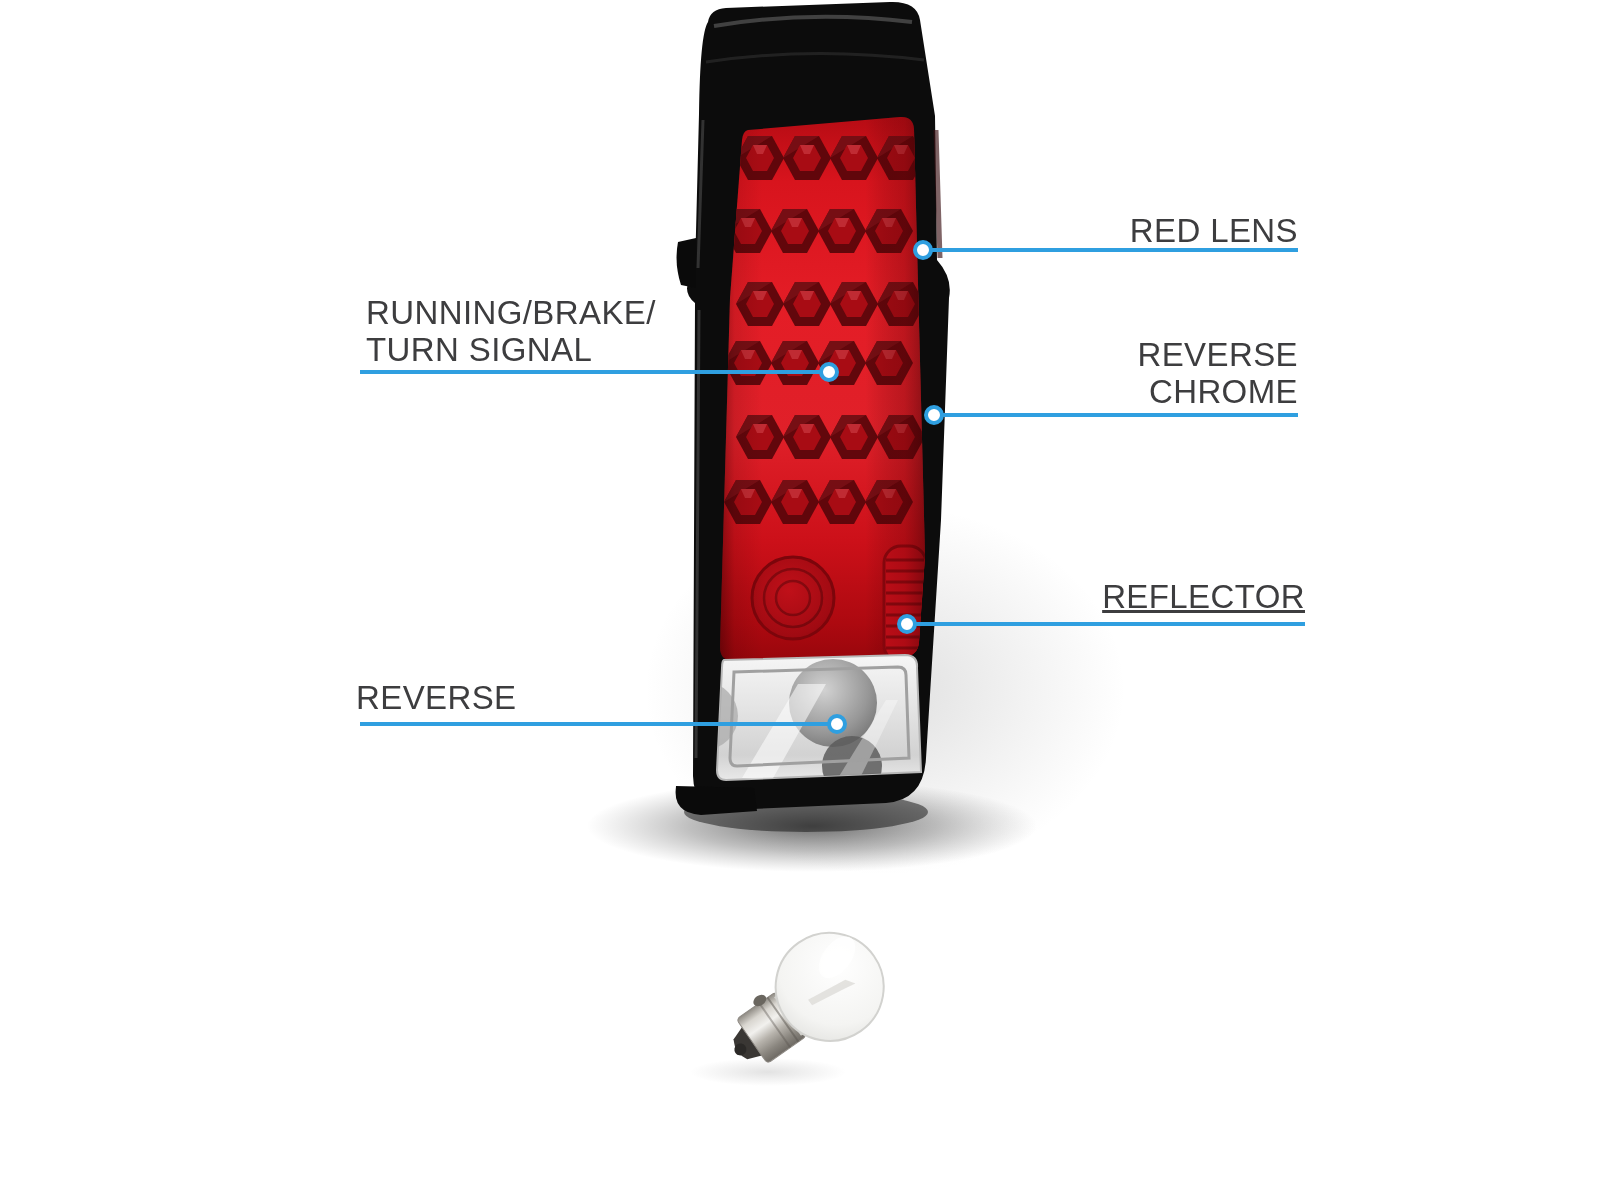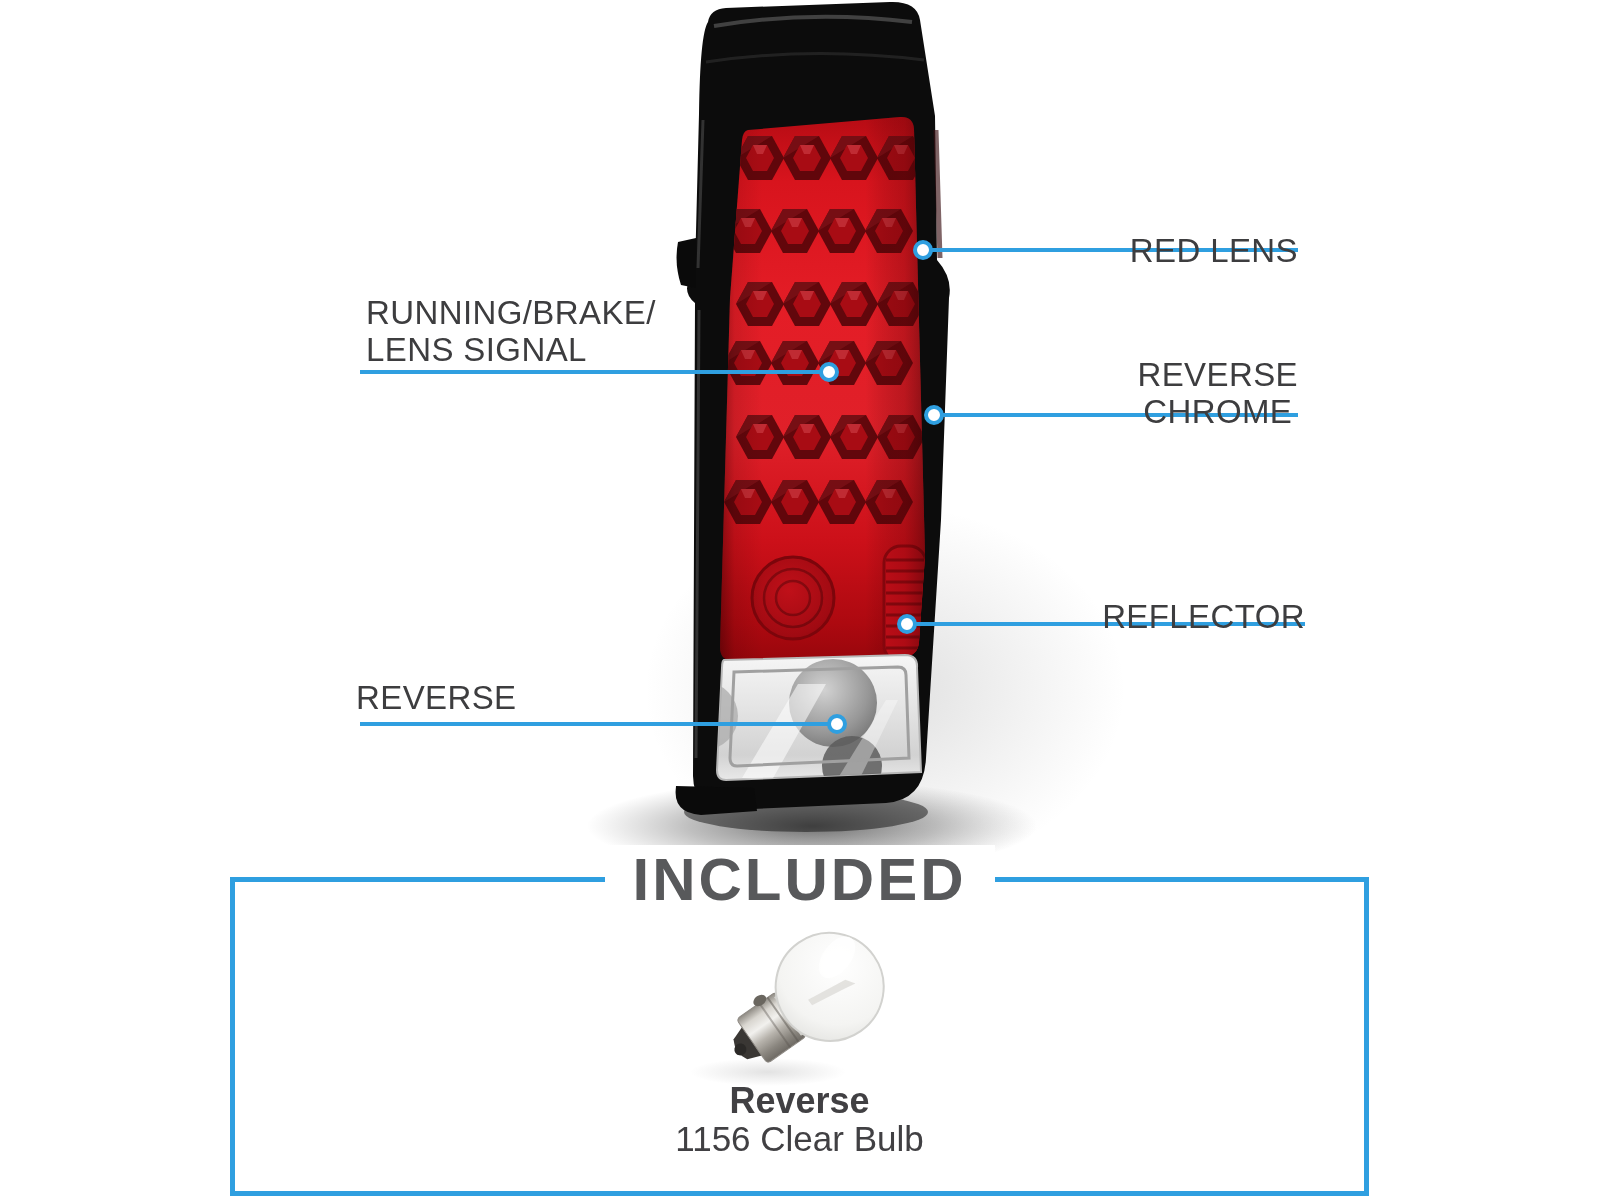--- a/index.html
+++ b/index.html
@@ -1,21 +1,21 @@
 <!DOCTYPE html>
 <html><head>
 <meta charset="utf-8">
 <style>
   html,body{margin:0;padding:0;background:#ffffff;}
   #stage{position:relative;width:1600px;height:1200px;background:#ffffff;overflow:hidden;
          font-family:"Liberation Sans",sans-serif;}
   #art{position:absolute;left:0;top:0;width:1600px;height:1200px;}
   .lbl{position:absolute;font-size:33px;line-height:37px;letter-spacing:.4px;
        color:#3d3d3f;white-space:nowrap;}
-  .lbl.right{text-align:center;margin-top:20px;}
+  .lbl.right{text-align:right;}
   #included-box{position:absolute;left:230px;top:877px;width:1139px;height:319px;
        border:5px solid #2f9fe0;box-sizing:border-box;}
   #included-title{position:absolute;left:50%;top:-37px;transform:translateX(-50%);
        background:#ffffff;padding:0 28px;font-size:60px;font-weight:bold;
        letter-spacing:3px;color:#58595b;white-space:nowrap;}
   #bulb-caption{position:absolute;left:0;right:0;top:200px;text-align:center;color:#414043;}
   #bulb-caption .cap-name{font-size:36px;font-weight:bold;line-height:38px;}
   #bulb-caption .cap-desc{font-size:35px;line-height:37px;}
 </style>
 </head>
@@ -212,33 +212,26 @@
       <circle cx="934" cy="415" r="8"></circle>
       <circle cx="907" cy="624" r="8"></circle>
       <circle cx="837" cy="724" r="8"></circle>
     </g>
   </svg>
 
   <div class="lbl right" style="right:302px;top:212px;">RED LENS</div>
 
   <div class="lbl" style="left:366px;top:294px;">
     <div>RUNNING/BRAKE/</div>
-    <div>LENS SIGNAL</div>
+    <div>TURN SIGNAL</div>
   </div>
 
   <div class="lbl right" style="right:302px;top:336px;">
     <div>REVERSE</div>
     <div>CHROME</div>
   </div>
 
-  <div class="lbl right" style="right:295px;top:578px;">REFLECTOR</div>
+  <div class="lbl right" style="right:295px;top:578px;text-decoration:underline;">REFLECTOR</div>
 
   <div class="lbl" style="left:356px;top:679px;">REVERSE</div>
 
-  <div id="included-box">
-    <div id="included-title">INCLUDED</div>
-    <div id="bulb-caption">
-      <div class="cap-name">Reverse</div>
-      <div class="cap-desc">1156 Clear Bulb</div>
-    </div>
-  </div>
 
 </div>
 
 </body></html>

